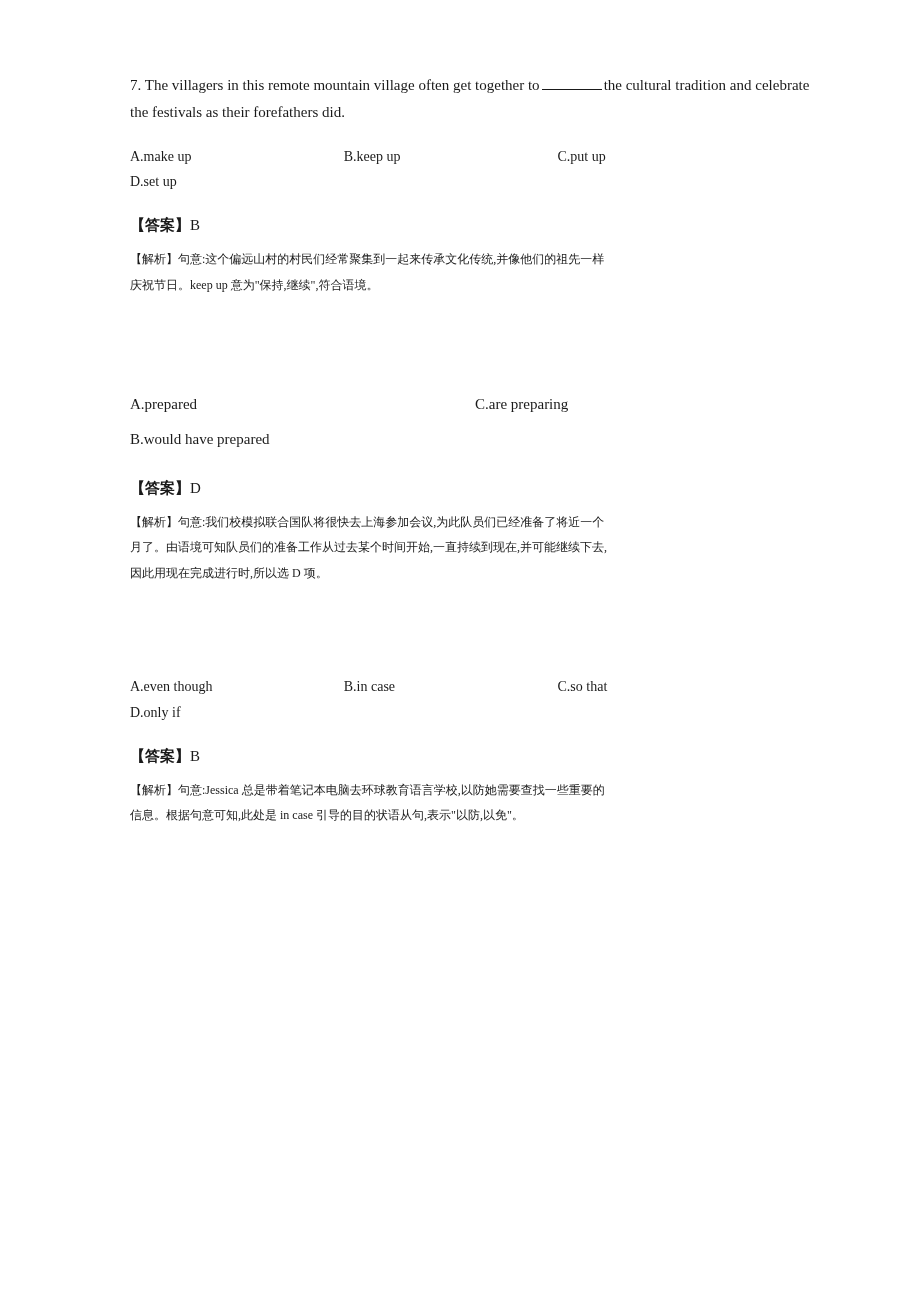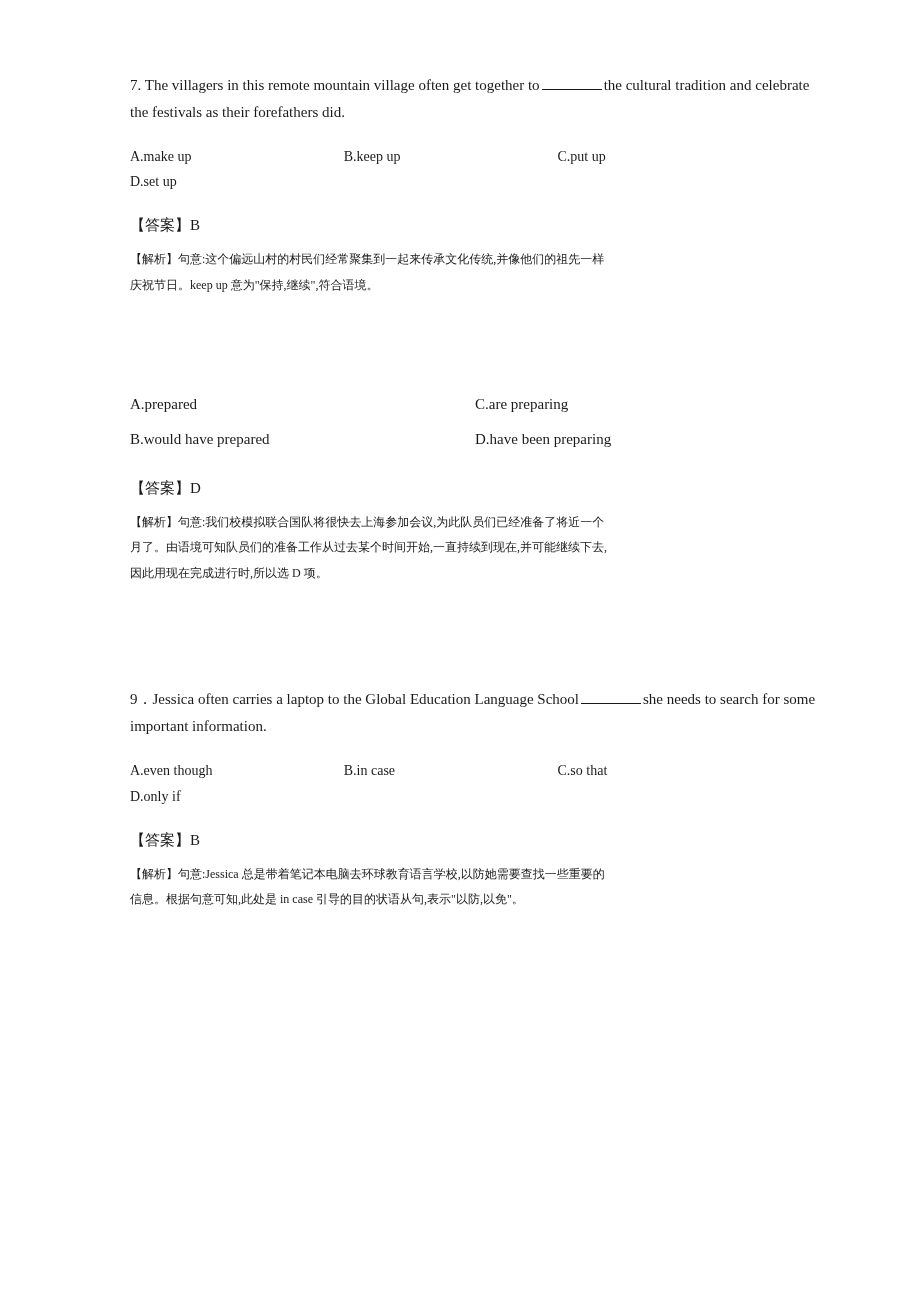--- a/index.html
+++ b/index.html
@@ -48,21 +48,21 @@
     .options-inline-row {
       margin-bottom: 18px;
     }
     .answer-line {
       font-size: 15px;
       line-height: 1.8;
       margin-bottom: 10px;
       font-family: "SimSun", "宋体", serif;
     }
     .answer-bracket {
-      font-weight: normal;
+      font-weight: bold;
     }
     .analysis-line {
       font-size: 12px;
       line-height: 1.8;
       margin-bottom: 4px;
     }
     .blank {
       display: inline-block;
       border-bottom: 1px solid #1a1a1a;
       min-width: 60px;
@@ -99,43 +99,38 @@
     </div>
   </div>
 
   <div class="spacer"></div>
 
   <div class="question-block">
     <div class="options-row">
       <div class="option">A.prepared</div>
       <div class="option">C.are preparing</div>
       <div class="option">B.would have prepared</div>
-      <div class="option">D.have been preparing</div>
     </div>
     <div class="answer-line">
       <span class="answer-bracket">【答案】</span>D
     </div>
     <div class="analysis-line">
       <span>【解析】</span>句意:我们校模拟联合国队将很快去上海参加会议,为此队员们已经准备了将近一个
     </div>
     <div class="analysis-line">
       月了。由语境可知队员们的准备工作从过去某个时间开始,一直持续到现在,并可能继续下去,
     </div>
     <div class="analysis-line">
       因此用现在完成进行时,所以选 D 项。
     </div>
   </div>
 
   <div class="spacer"></div>
 
   <div class="question-block">
-    <div class="question-text">
-      9．Jessica often carries a laptop to the Global Education Language School<span class="blank"></span>she needs to
-      search for some important information.
-    </div>
     <div class="options-inline-row">
       <span class="option-inline">A.even though</span>
       <span class="option-inline">B.in case</span>
       <span class="option-inline">C.so that</span>
       <span class="option-inline">D.only if</span>
     </div>
     <div class="answer-line">
       <span class="answer-bracket">【答案】</span>B
     </div>
     <div class="analysis-line">

